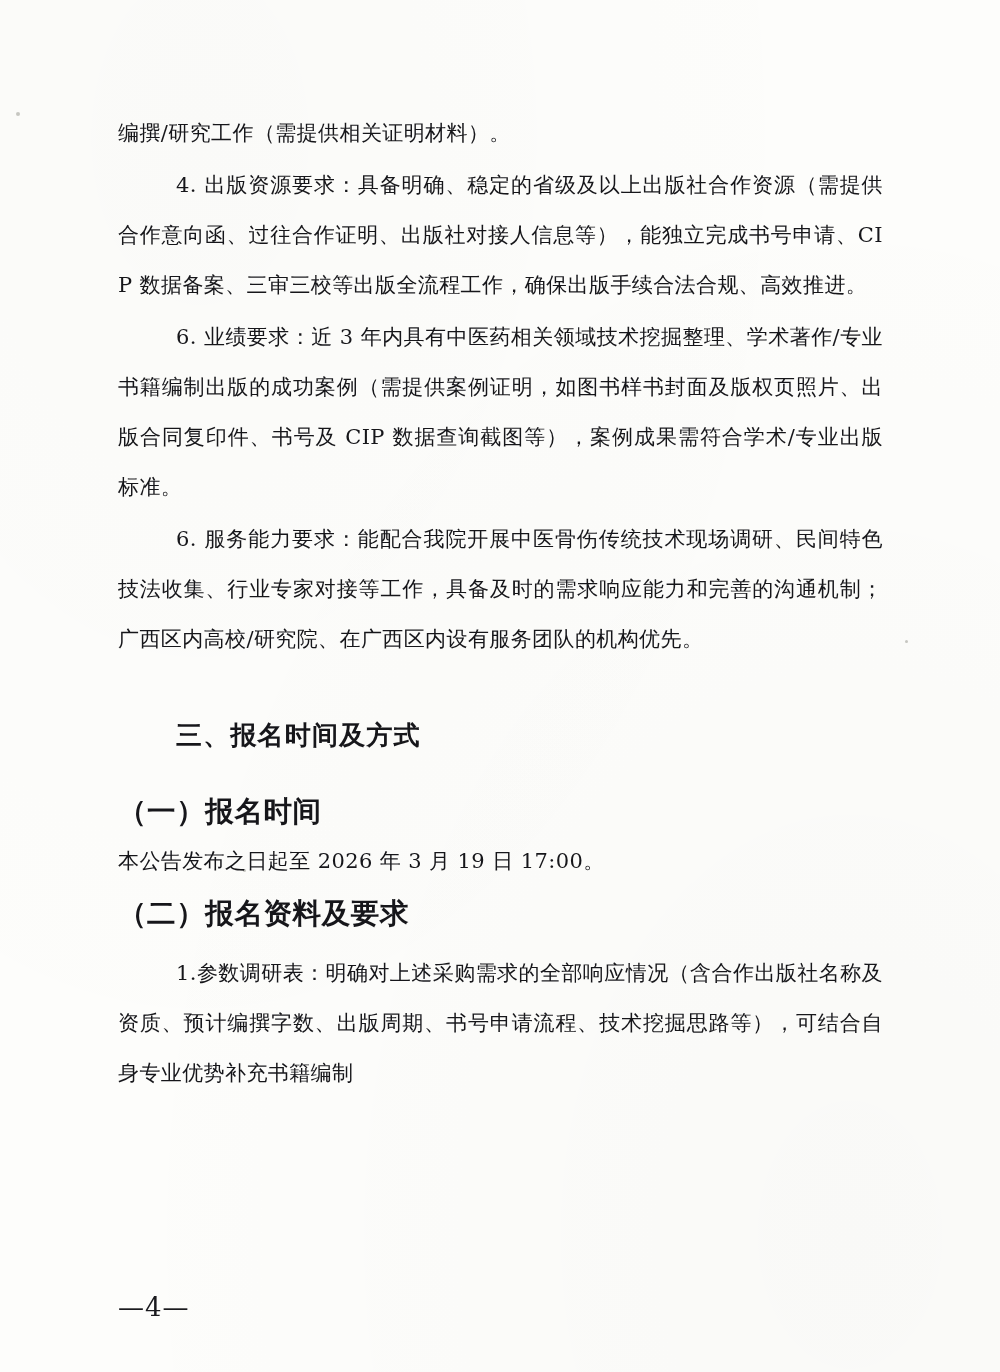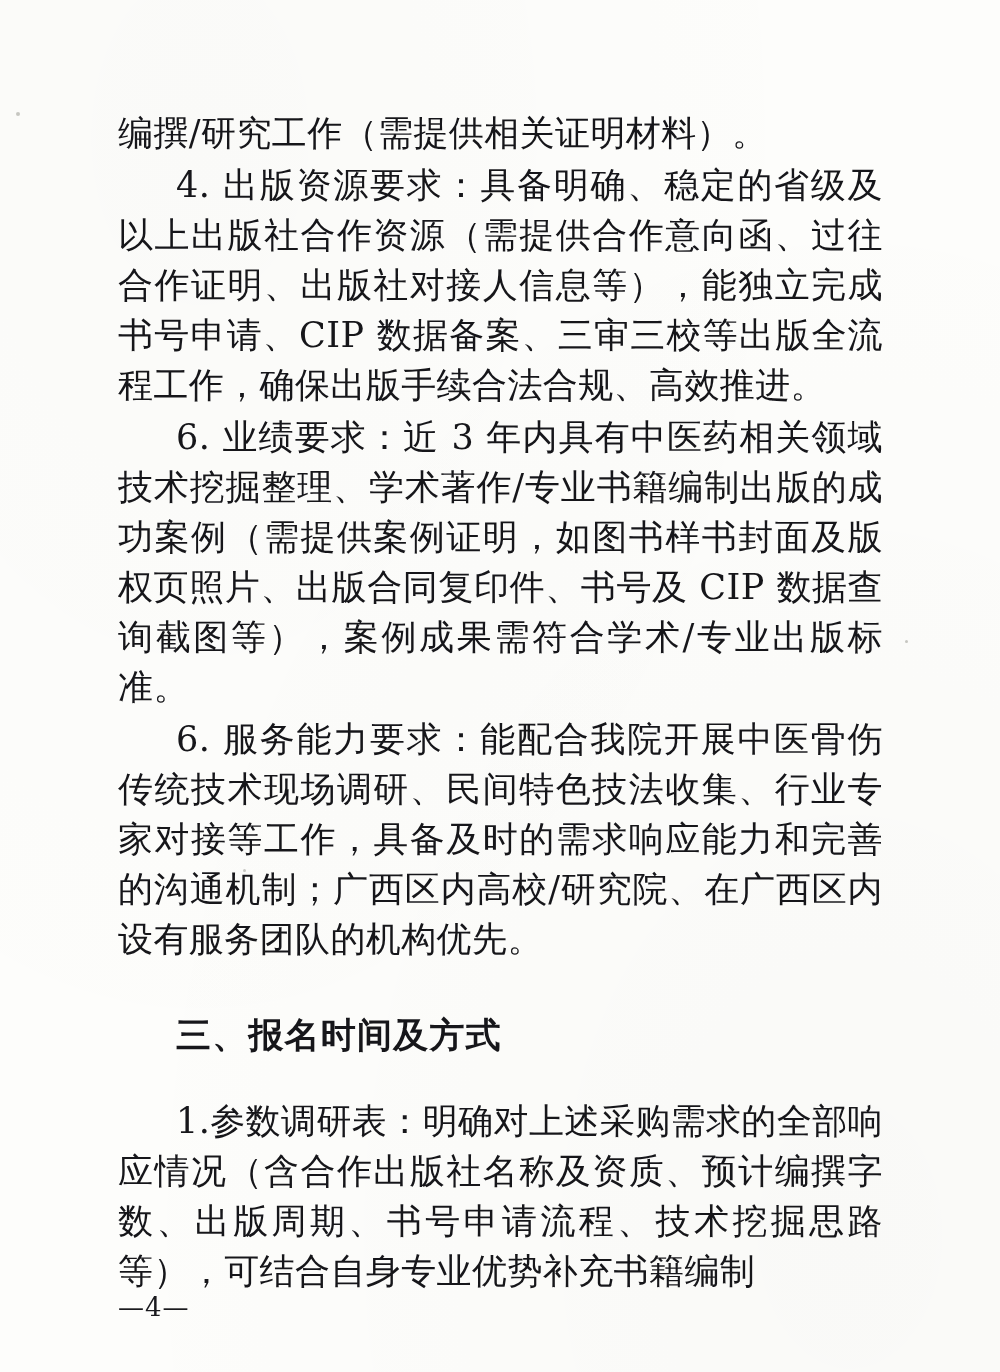--- a/index.html
+++ b/index.html
@@ -26,33 +26,33 @@
       radial-gradient(ellipse at 85% 90%, rgba(0,0,0,0.015), rgba(0,0,0,0) 65%);
     pointer-events: none;
   }
   .content {
     position: absolute;
     left: 118px;
     top: 108px;
     width: 766px;
   }
   .para {
-    font-size: 35px;
+    font-size: 21px;
     line-height: 50px;
     letter-spacing: 0.4px;
     text-align: justify;
     text-justify: inter-ideograph;
     margin: 0 1px 2px 0;
     word-break: break-all;
   }
   .indent {
     text-indent: 58px;
   }
   .heading {
-    font-size: 35px;
+    font-size: 26px;
     line-height: 50px;
     letter-spacing: 1.2px;
     font-weight: 700;
     margin: 0;
     text-indent: 58px;
     font-family: "DejaVu Serif", "Liberation Serif", serif;
   }
   .subheading {
     font-size: 28.5px;
     line-height: 50px;
@@ -99,22 +99,25 @@
 
     <p class="para indent">6. 服务能力要求：能配合我院开展中医骨伤传统技术现场调研、民间特色技法收集、行业专家对接等工作，具备及时的需求响应能力和完善的沟通机制；广西区内高校/研究院、在广西区内设有服务团队的机构优先。</p>
 
 
     <div class="gap-lg"></div>
 
     <h2 class="heading">三、报名时间及方式</h2>
 
     <div class="gap-md"></div>
 
+    <h3 class="subheading">（一）报名时间</h3>
 
+    <p class="para">本公告发布之日起至 2026 年 3 月 19 日 17:00。</p>
 
+    <h3 class="subheading">（二）报名资料及要求</h3>
 
     <div class="gap-sm"></div>
 
     <p class="para indent">1.参数调研表：明确对上述采购需求的全部响应情况（含合作出版社名称及资质、预计编撰字数、出版周期、书号申请流程、技术挖掘思路等），可结合自身专业优势补充书籍编制</p>
 
   </div>
 
   <div class="footer">—4—</div>
 
 </div>

